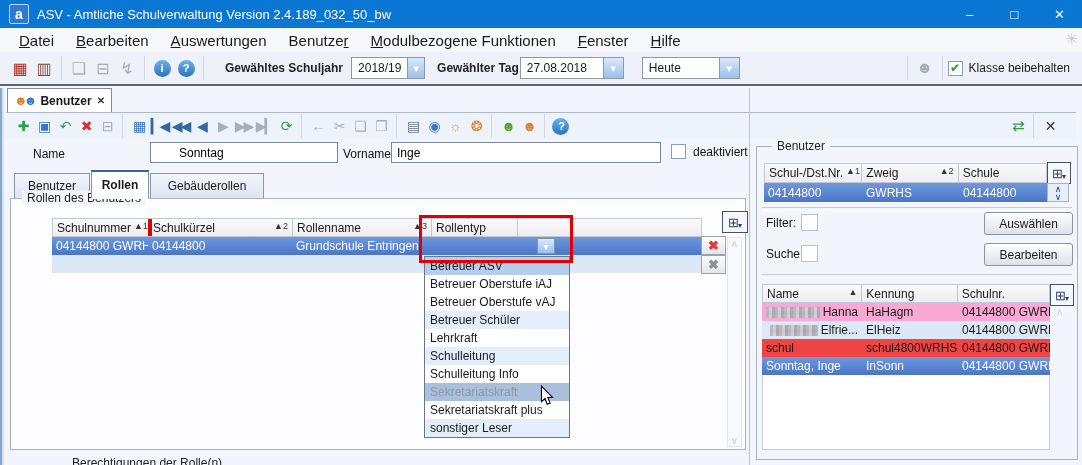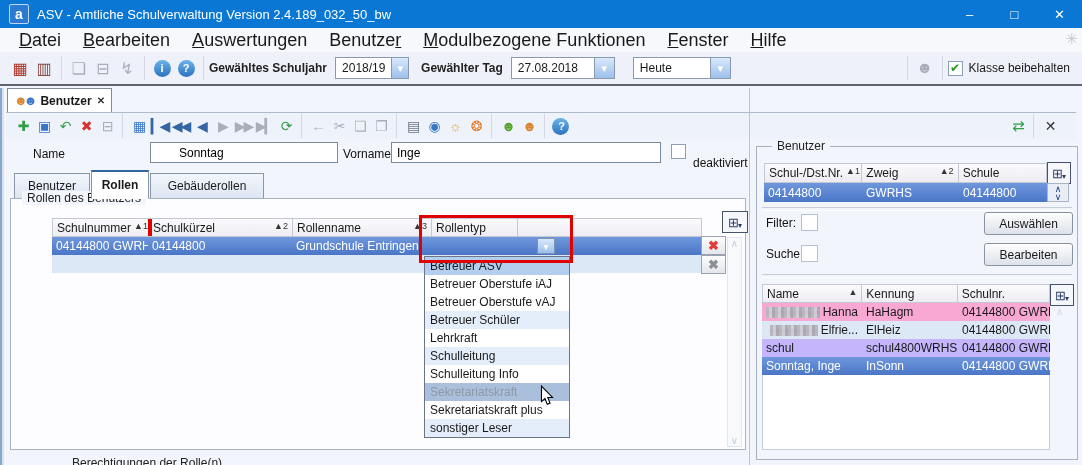--- a/index.html
+++ b/index.html
@@ -8,21 +8,21 @@
   .abs{position:absolute;}
   
   .titlebar{position:absolute;top:0;left:0;width:100%;height:28px;background:#0a77d5;display:flex;align-items:center;}
   .logo{width:18px;height:18px;margin:0 8px 0 9px;background:#2b7bd4;border:1px solid #bcd8f2;border-radius:2px;
         color:#fff;font-weight:bold;font-size:14px;display:flex;align-items:center;justify-content:center;}
   .title-text{color:#fff;font-size:13px;}
   .winbtns{margin-left:auto;display:flex;height:100%;}
   .winbtn{width:45px;height:100%;display:flex;align-items:center;justify-content:center;color:#fff;font-size:13px;}
   
   .menubar{position:absolute;top:28px;left:0;width:100%;height:24px;background:#f7f8fc;display:flex;align-items:center;padding-left:8px;box-sizing:border-box;}
-  .menu-item{padding:3px 11px;font-size:18px;white-space:nowrap;}
+  .menu-item{padding:3px 11px;font-size:15px;white-space:nowrap;}
   .menu-item .mn{text-decoration:underline;}
   .spinner{position:absolute;top:30px;right:4px;color:#c3c7cf;font-size:15px;}
   
   .toolbar1{position:absolute;top:52px;left:0;width:100%;height:34px;background:#eef1f9;border-bottom:2px solid #5f646b;
             display:flex;align-items:center;padding:0 8px;box-sizing:border-box;}
   .ic{width:24px;height:24px;display:flex;align-items:center;justify-content:center;font-size:16px;flex:none;}
   .sep{width:1px;height:24px;background:#d2d7e1;margin:0 5px;flex:none;}
   .tb-label{font-weight:bold;color:#222;white-space:nowrap;}
   .combo{height:22px;background:#fff;border:1px solid #8b99ad;display:flex;align-items:stretch;box-sizing:border-box;flex:none;}
   .combo .val{padding:1px 6px;display:flex;align-items:center;flex:1;white-space:nowrap;}
@@ -136,27 +136,27 @@
     <span class="ic c-gray">⊟</span>
     <span class="ic c-gray">↯</span>
     <span class="sep"></span>
     <span class="ic">
         <span class="circle-ic">i</span>
       </span>
     <span class="ic">
         <span class="circle-ic">?</span>
       </span>
     <span class="sep"></span>
-    <span class="tb-label" style="margin-left:0">Gewähltes Schuljahr</span>
+    <span class="tb-label" style="margin-left:16px">Gewähltes Schuljahr</span>
     <span class="combo" style="width:74px;margin-left:8px">
       <span class="val">2018/19</span>
       <span class="cbtn">▾</span>
     </span>
     <span class="tb-label" style="margin-left:12px">Gewählter Tag</span>
-    <span class="combo" style="width:104px;margin-left:8px">
+    <span class="combo" style="width:104px;margin-left:1px">
       <span class="val">27.08.2018</span>
       <span class="cbtn">▾</span>
     </span>
     <span class="combo" style="width:98px;margin-left:18px">
       <span class="val">Heute</span>
       <span class="cbtn">▾</span>
     </span>
     <span style="margin-left:auto"></span>
     <span class="sep"></span>
     <span class="ic c-gray">☻</span>
@@ -212,21 +212,21 @@
         <span class="sep"></span>
         <span class="ic2" style="color:#333">✕</span>
       </span>
     </div>
 
     <div class="form-label" style="left:33px;top:59px">Name</div>
     <input class="field" style="left: 150px; top: 54px; width: 188px; padding-left: 28px;" value="Sonntag">
     <div class="form-label" style="left:343px;top:59px">Vorname</div>
     <input class="field" style="left: 391px; top: 54px; width: 270px;" value="Inge">
     <div class="checkbox abs" style="left:671px;top:56px;color:transparent"></div>
-    <div class="form-label" style="left:693px;top:68px">deaktiviert</div>
+    <div class="form-label" style="left:693px;top:57px">deaktiviert</div>
 
     <div class="tab2" style="left:14px;top:85px;width:76px">Benutzer</div>
     <div class="tab2 active" style="left:91px;top:82px;width:58px">Rollen</div>
     <div class="tab2" style="left:150px;top:85px;width:114px">Gebäuderollen</div>
 
     <div class="groupbox" style="left:10px;top:110px;width:734px;height:250px"></div>
     <div class="legend" style="left:22px;top:103px">Rollen des Benutzers</div>
 
     <div class="thead" style="left:52px;top:130px;width:650px;height:19px">
       <div class="th" style="width:96px">
@@ -367,21 +367,21 @@
       <div class="td" style="width:92px">04144800 GWRHS</div>
     </div>
     <div class="trow stripe" style="left:762px;top:233px;width:288px;height:18px">
       <div class="td" style="width:100px;justify-content:flex-end">
           <span class="pix" style="width:48px"></span>
           <span>Elfrie...</span>
         </div>
       <div class="td" style="width:96px">ElHeiz</div>
       <div class="td" style="width:92px">04144800 GWRHS</div>
     </div>
-    <div class="trow" style="left:762px;top:251px;width:288px;height:18px;background:#c4b5fd">
+    <div class="trow" style="left:762px;top:251px;width:288px;height:18px;background:#ef4444">
       <div class="td" style="width:100px">schul</div>
       <div class="td" style="width:96px">schul4800WRHS</div>
       <div class="td" style="width:92px">04144800 GWRHS</div>
     </div>
     <div class="trow sel" style="left:762px;top:269px;width:288px;height:18px">
       <div class="td" style="width:100px">Sonntag, Inge</div>
       <div class="td" style="width:96px">InSonn</div>
       <div class="td" style="width:92px">04144800 GWRHS</div>
     </div>
   </div>

